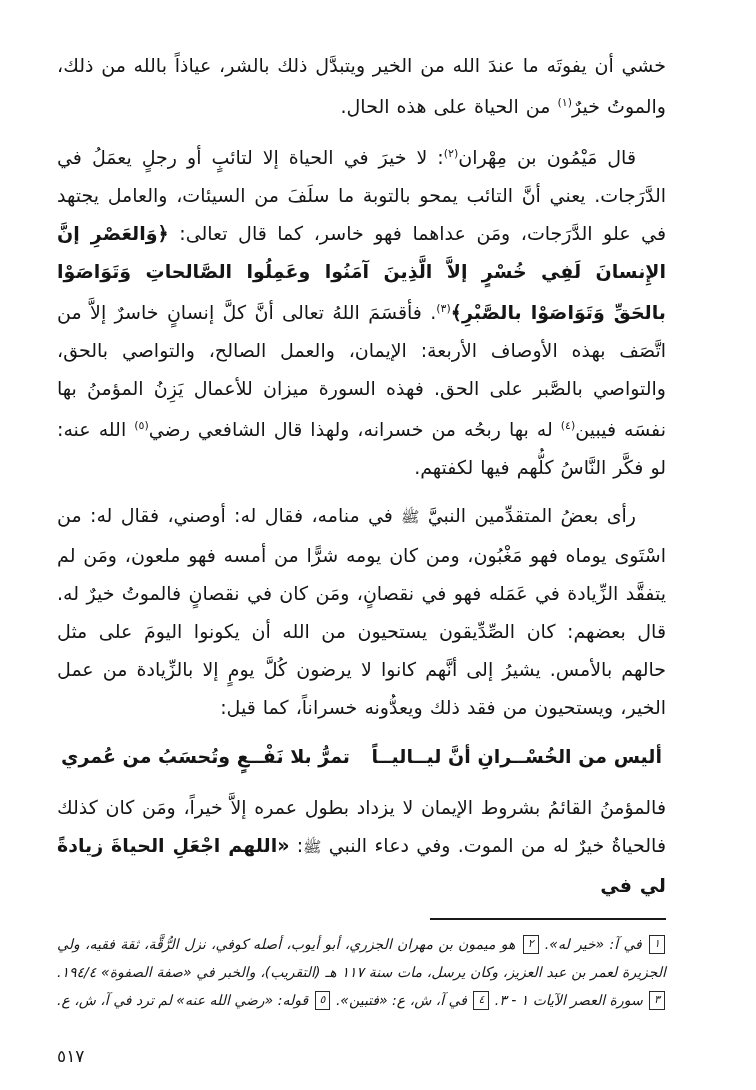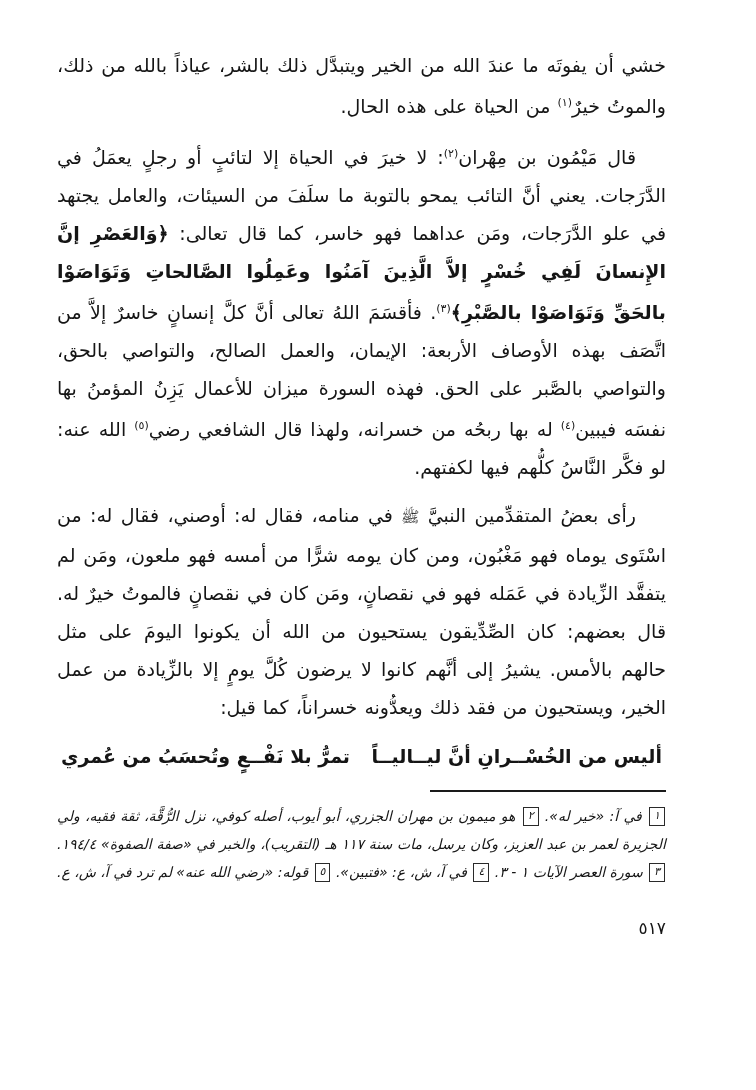--- a/index.html
+++ b/index.html
@@ -62,21 +62,21 @@
   .run-box {
     display: inline-block;
     border: 1px solid #2a2a2a;
     font-size: 11px;
     line-height: 14px;
     padding: 1px 4px 2px 4px;
     vertical-align: 2px;
     margin: 0 1px 0 2px;
   }
   .page-number {
-    text-align: right;
+    text-align: left;
     font-size: 17px;
     margin-top: 32px;
     letter-spacing: 3px;
     direction: ltr;
   }
 </style>
 </head>
 <body>
 
 <div class="page">
@@ -87,20 +87,21 @@
 
     <p class="para indent"><span class="run run-text">قال مَيْمُون بن مِهْران</span><span class="run run-sup">(٢)</span><span class="run run-text">: لا خيرَ في الحياة إلا لتائبٍ أو رجلٍ يعمَلُ في الدَّرَجات. يعني أنَّ التائب يمحو بالتوبة ما سلَفَ من السيئات، والعامل يجتهد في علو الدَّرَجات، ومَن عداهما فهو خاسر، كما قال تعالى: </span><span class="run run-quran">﴿وَالعَصْرِ إنَّ الإِنسانَ لَفِي خُسْرٍ إلاَّ الَّذِينَ آمَنُوا وعَمِلُوا الصَّالحاتِ وَتَوَاصَوْا بالحَقِّ وَتَوَاصَوْا بالصَّبْرِ﴾</span><span class="run run-sup">(٣)</span><span class="run run-text">. فأقسَمَ اللهُ تعالى أنَّ كلَّ إنسانٍ خاسرٌ إلاَّ من اتَّصَف بهذه الأوصاف الأربعة: الإيمان، والعمل الصالح، والتواصي بالحق، والتواصي بالصَّبر على الحق. فهذه السورة ميزان للأعمال يَزِنُ المؤمنُ بها نفسَه فيبين</span><span class="run run-sup">(٤)</span><span class="run run-text"> له بها ربحُه من خسرانه، ولهذا قال الشافعي رضي</span><span class="run run-sup">(٥)</span><span class="run run-text"> الله عنه: لو فكَّر النَّاسُ كلُّهم فيها لكفتهم.</span></p>
 
     <p class="para indent"><span class="run run-text">رأى بعضُ المتقدِّمين النبيَّ </span><span class="run run-saw">ﷺ</span><span class="run run-text"> في منامه، فقال له: أوصني، فقال له: من اسْتَوى يوماه فهو مَغْبُون، ومن كان يومه شرًّا من أمسه فهو ملعون، ومَن لم يتفقَّد الزِّيادة في عَمَله فهو في نقصانٍ، ومَن كان في نقصانٍ فالموتُ خيرٌ له. قال بعضهم: كان الصِّدِّيقون يستحيون من الله أن يكونوا اليومَ على مثل حالهم بالأمس. يشيرُ إلى أنَّهم كانوا لا يرضون كُلَّ يومٍ إلا بالزِّيادة من عمل الخير، ويستحيون من فقد ذلك ويعدُّونه خسراناً، كما قيل:</span></p>
 
     <div class="poetry">
       <span class="hemistich">أليس من الخُسْــرانِ أنَّ ليــاليــاً</span>
       <span class="hemistich">تمرُّ بلا نَفْــعٍ وتُحسَبُ من عُمري</span>
     </div>
 
+    <p class="para"><span class="run run-text">فالمؤمنُ القائمُ بشروط الإيمان لا يزداد بطول عمره إلاَّ خيراً، ومَن كان كذلك فالحياةُ خيرٌ له من الموت. وفي دعاء النبي </span><span class="run run-saw">ﷺ</span><span class="run run-text">: </span><span class="run run-bold">«اللهم اجْعَلِ الحياةَ زيادةً لي في</span></p>
 
   </main>
 
   <div class="footnote-sep"></div>
 
   <div class="footnotes"><span class="run run-box">١</span><span class="run run-text"> في آ: «خير له». </span><span class="run run-box">٢</span><span class="run run-text"> هو ميمون بن مهران الجزري، أبو أيوب، أصله كوفي، نزل الرُّقَّة، ثقة فقيه، ولي الجزيرة لعمر بن عبد العزيز، وكان يرسل، مات سنة ١١٧ هـ (التقريب)، والخبر في «صفة الصفوة» ١٩٤/٤. </span><span class="run run-box">٣</span><span class="run run-text"> سورة العصر الآيات ١ - ٣. </span><span class="run run-box">٤</span><span class="run run-text"> في آ، ش، ع: «فتبين». </span><span class="run run-box">٥</span><span class="run run-text"> قوله: «رضي الله عنه» لم ترد في آ، ش، ع.</span></div>
 
   <div class="page-number">٥١٧</div>
 
 </div>

